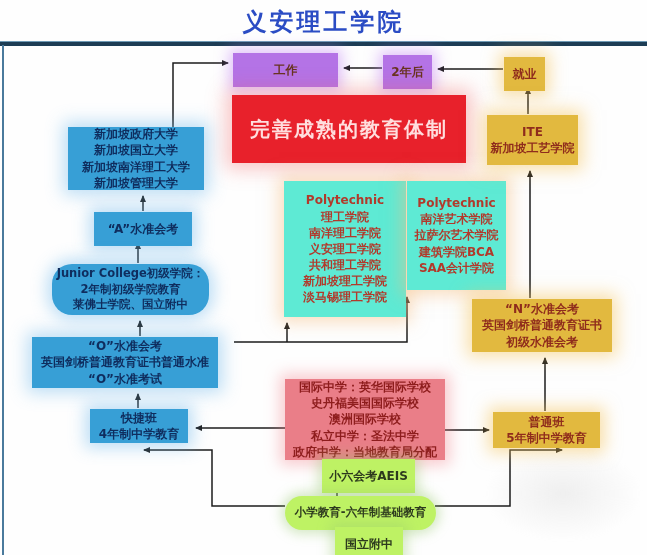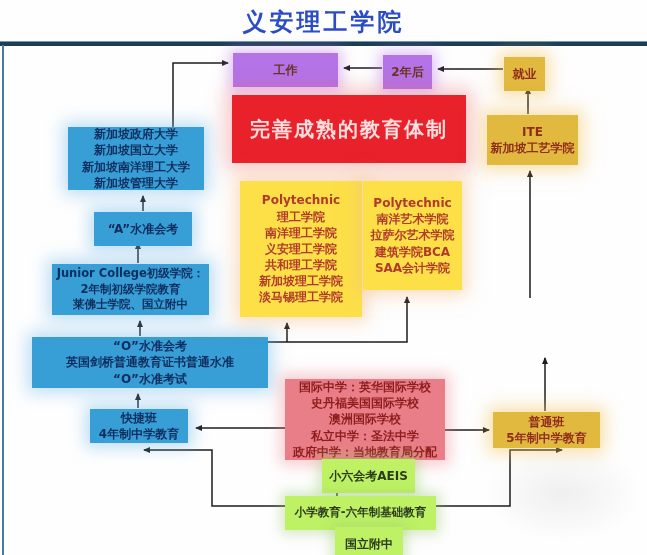--- a/index.html
+++ b/index.html
@@ -16,24 +16,24 @@
   .node{
     position:absolute;display:flex;align-items:center;justify-content:center;
     text-align:center;white-space:pre-line;font-weight:bold;font-size:12px;
     line-height:1.35;padding:17px 2px;box-sizing:border-box;z-index:2;
   }
   .blue{background:#379fd6;color:#0f2d5e;box-shadow:0 0 16px 5px rgba(110,185,235,.45);}
   .purple{background:#b473e6;color:#67331f;box-shadow:0 0 14px 4px rgba(195,135,245,.5);}
   .gold{background:#e2b93f;color:#8f2c1c;box-shadow:0 0 16px 5px rgba(245,195,90,.5);}
   .red{background:#e8212b;color:#ffdede;box-shadow:0 0 18px 6px rgba(238,90,90,.35);
        font-size:20px;letter-spacing:2px;}
-  .peach{background:#fde047;color:#b2392b;box-shadow:0 0 16px 5px rgba(245,190,130,.5);}
+  .peach{background:#5eead4;color:#b2392b;box-shadow:0 0 16px 5px rgba(245,190,130,.5);margin-left:44px;}
   .pink{background:#ea7e88;color:#8e1d1d;box-shadow:0 0 14px 5px rgba(240,125,135,.4);margin-top:12px;}
   .green{background:#bef264;color:#2d3a1e;box-shadow:0 0 12px 4px rgba(150,200,110,.4);}
-  .small{font-size:11.5px;}
+  .small{font-size:11.5px;border-radius:20px;}
   svg.wires{position:absolute;left:0;top:0;z-index:1;}
   .watermark{
     position:absolute;right:4px;bottom:14px;width:160px;height:95px;z-index:0;
     background:radial-gradient(ellipse at center, rgba(205,205,205,.3), rgba(255,255,255,0) 70%);
     filter:blur(2px);border-radius:12px;
   }
 </style>
 </head>
 <body>
 
@@ -80,41 +80,44 @@
   <div class="node blue" style="left:68px;top:127px;width:136px;height:63px">新加坡政府大学
 新加坡国立大学
 新加坡南洋理工大学
 新加坡管理大学</div>
 
   <div class="node red" style="left:232px;top:95px;width:234px;height:68px">完善成熟的教育体制</div>
   <div class="node blue" style="left:94px;top:212px;width:98px;height:25px">“A”水准会考</div>
   <div class="node blue small" style="left:52px;top:264px;width:157px;height:51px">Junior College初级学院：
 2年制初级学院教育
 莱佛士学院、国立附中</div>
-  <div class="node blue" style="left:32px;top:337px;width:236px;height:51px">“O”水准会考
+  <div class="node blue" style="left:32px;top:337px;width:186px;height:51px">“O”水准会考
 英国剑桥普通教育证书普通水准
 “O”水准考试</div>
   <div class="node blue" style="left:90px;top:409px;width:98px;height:34px">快捷班
 4年制中学教育</div>
 
   <div class="node peach" style="left:240px;top:181px;width:122px;height:136px">Polytechnic
 理工学院
 南洋理工学院
 义安理工学院
 共和理工学院
 新加坡理工学院
 淡马锡理工学院</div>
   <div class="node peach" style="left:363px;top:181px;width:99px;height:109px">Polytechnic
 南洋艺术学院
 拉萨尔艺术学院
 建筑学院BCA
 SAA会计学院</div>
 
   <div class="node gold" style="left:487px;top:115px;width:91px;height:50px">ITE
 新加坡工艺学院</div>
+  <div class="node gold" style="left:472px;top:299px;width:140px;height:53px">“N”水准会考
+英国剑桥普通教育证书
+初级水准会考</div>
   <div class="node gold" style="left:493px;top:412px;width:107px;height:36px">普通班
 5年制中学教育</div>
 
   <div class="node pink" style="left:285px;top:367px;width:160px;height:81px">国际中学：英华国际学校
 史丹福美国国际学校
 澳洲国际学校
 私立中学：圣法中学
 政府中学：当地教育局分配</div>
 
   <div class="node green" style="left:322px;top:459px;width:93px;height:20px">小六会考AEIS</div>

